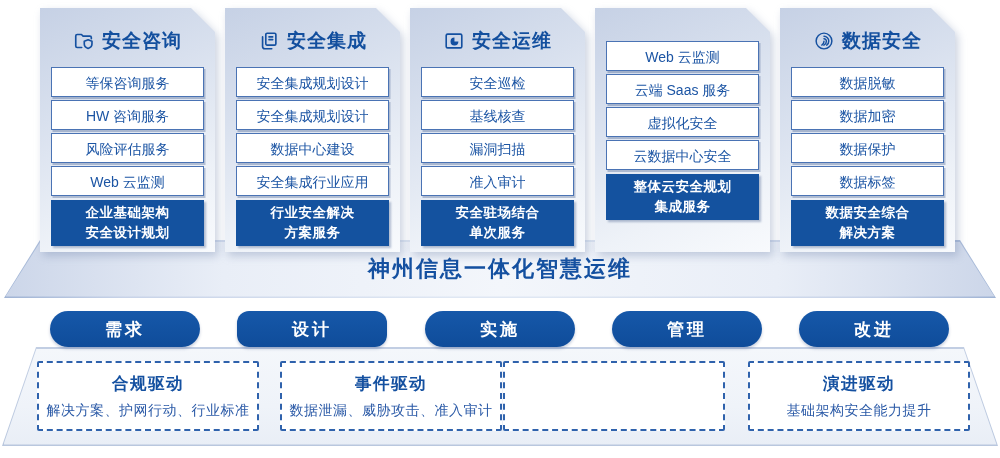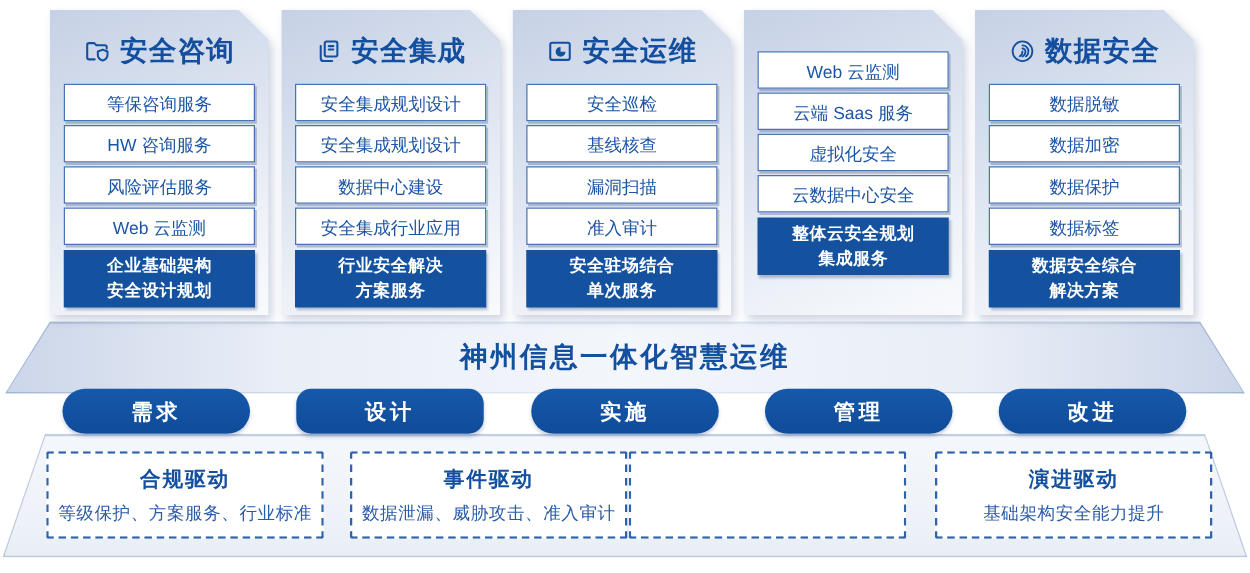--- a/index.html
+++ b/index.html
@@ -8,33 +8,33 @@
     font-family:"Liberation Sans","DejaVu Sans",sans-serif;
   }
   
   .col-wrap{position:absolute;top:8px;width:175px;height:244px;
     filter:drop-shadow(3px 4px 4px rgba(105,125,165,.35));}
   .col-panel{width:100%;height:100%;
     clip-path:polygon(0 0, calc(100% - 24px) 0, 100% 24px, 100% 100%, 0 100%);
     background:linear-gradient(155deg,#c6d1e5 0%,#d8e0ee 35%,#eef2f8 75%,#f8fafd 100%);
     box-sizing:border-box;padding-top:20px;}
   .col-header{height:26px;display:flex;align-items:center;justify-content:center;gap:7px;}
-  .col-title{font-size:22px;font-weight:700;color:#134F9E;letter-spacing:1px;}
+  .col-title{font-size:19px;font-weight:700;color:#134F9E;letter-spacing:1px;}
   .icon{display:flex;align-items:center;justify-content:center;}
   .items{margin:13px 11px 0 11px;}
   .col-item{height:30px;line-height:30px;margin-bottom:3px;text-align:center;
     background:#ffffff;border:1.5px solid #4A73B4;box-sizing:border-box;
     box-shadow:1.5px 2px 0 rgba(27,60,120,.28);
     font-size:14px;color:#1C55A4;font-weight:500;}
   .col-footer{width:153px;height:46px;margin:4px auto 0 auto;background:#14529F;
     display:flex;flex-direction:column;align-items:center;justify-content:center;gap:2px;
     color:#ffffff;font-size:13.5px;font-weight:700;line-height:1.3;letter-spacing:.5px;
     box-shadow:1.5px 2px 2px rgba(20,50,110,.3);}
   
-  .banner{position:absolute;left:4px;top:257px;width:992px;height:58px;
+  .banner{position:absolute;left:4px;top:240px;width:992px;height:58px;
     clip-path:polygon(36px 0, calc(100% - 36px) 0, 100% 100%, 0 100%);
     background:linear-gradient(90deg,#9fb3d4 0%,#c8d3e8 12%,#dfe7f3 45%,#dfe7f3 55%,#c8d3e8 88%,#9fb3d4 100%);}
   .banner-inner{position:absolute;left:1.5px;right:1.5px;top:1.5px;bottom:1.5px;
     clip-path:polygon(35px 0, calc(100% - 35px) 0, 100% 100%, 0 100%);
     background:linear-gradient(90deg,#ccd6e9 0%,#e9eef7 22%,#f3f6fb 50%,#e9eef7 78%,#ccd6e9 100%);
     display:flex;align-items:center;justify-content:center;}
   .banner-title{font-size:22px;font-weight:700;color:#1450A0;letter-spacing:2px;}
   
   .platform{position:absolute;left:2px;top:347px;width:996px;height:99px;
     clip-path:polygon(34px 0, calc(100% - 34px) 0, 100% 100%, 0 100%);
@@ -185,21 +185,21 @@
       <div class="pill" style="left: 50px;">需求</div>
       <div class="pill" style="left: 237px; border-radius: 12px;">设计</div>
       <div class="pill" style="left: 425px;">实施</div>
       <div class="pill" style="left: 612px;">管理</div>
       <div class="pill" style="left: 799px;">改进</div>
     </div>
 
   <div id="drivers-row">
       <div class="driver" style="left: 37px;">
         <div class="driver-title">合规驱动</div>
-        <div class="driver-desc">等级保护、方案服务、行业标准</div>
+        <div class="driver-desc">解决方案、护网行动、行业标准</div>
       </div>
       <div class="driver" style="left: 280px;">
         <div class="driver-title">事件驱动</div>
         <div class="driver-desc">数据泄漏、威胁攻击、准入审计</div>
       </div>
       <div class="driver" style="left: 503px;">
       </div>
       <div class="driver" style="left: 748px;">
         <div class="driver-title">演进驱动</div>
         <div class="driver-desc">基础架构安全能力提升</div>

